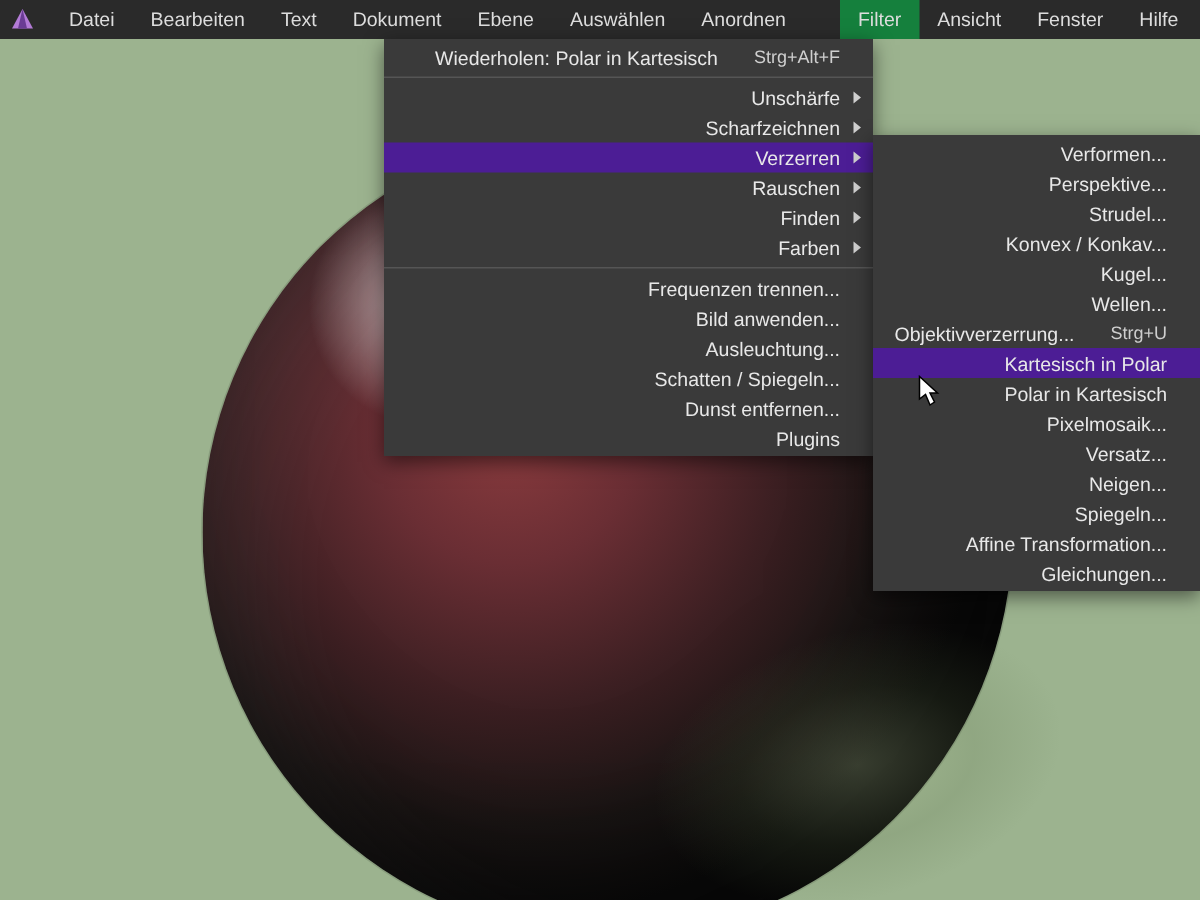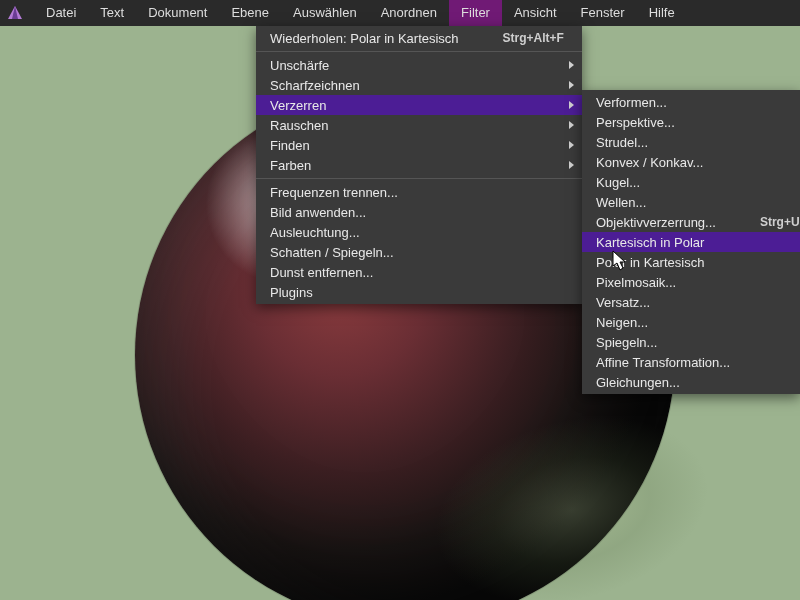--- a/index.html
+++ b/index.html
@@ -53,41 +53,42 @@
     display:flex;align-items:center;justify-content:center;
   }
   .logo svg { display:block; }
   .menu-item {
     padding: 0 12px;
     height: 26px; line-height: 26px;
     cursor: default;
     color: #ddd;
   }
   .menu-item.open {
-    background: #701a75;
+    background: #15803d;
+    margin-left: 24px;
   }
 
   .dropdown {
     position: absolute;
     background: #3a3a3a;
     box-shadow: 0 4px 12px rgba(0,0,0,0.5);
     z-index: 20;
     padding: 2px 0;
   }
   .dd-row {
     height: 20px;
     display: flex; align-items: center;
     padding: 0 22px 0 14px;
     position: relative;
     white-space: nowrap;
     cursor: default;
   }
   .dd-row.highlight { background: #4c1d95; }
-  .dd-label { flex: 1; }
-  .dd-shortcut { margin-left: 44px; color: #cfcfcf; font-size: 12px; font-weight: bold; }
+  .dd-label { flex: 1; text-align: right; }
+  .dd-shortcut { margin-left: 24px; color: #cfcfcf; font-size: 12px; }
   .dd-arrow {
     position: absolute; right: 8px; top: 50%; transform: translateY(-50%);
     width: 0; height: 0;
     border-top: 4px solid transparent;
     border-bottom: 4px solid transparent;
     border-left: 5px solid #cfcfcf;
   }
   .dd-sep {
     height: 1px; background: #555; margin: 3px 0;
   }
@@ -112,20 +113,21 @@
 
 <div class="menubar">
   <div class="logo">
     <svg width="16" height="16" viewBox="0 0 16 16">
       <polygon points="8,1 15,14 1,14" fill="#b37bd6"></polygon>
       <polygon points="8,1 11,14 5,14" fill="#6a3c94"></polygon>
     </svg>
   </div>
   <div id="menubar-items" style="display: flex;">
       <div class="menu-item">Datei</div>
+      <div class="menu-item">Bearbeiten</div>
       <div class="menu-item">Text</div>
       <div class="menu-item">Dokument</div>
       <div class="menu-item">Ebene</div>
       <div class="menu-item">Auswählen</div>
       <div class="menu-item">Anordnen</div>
       <div class="menu-item open">Filter</div>
       <div class="menu-item">Ansicht</div>
       <div class="menu-item">Fenster</div>
       <div class="menu-item">Hilfe</div>
     </div>

